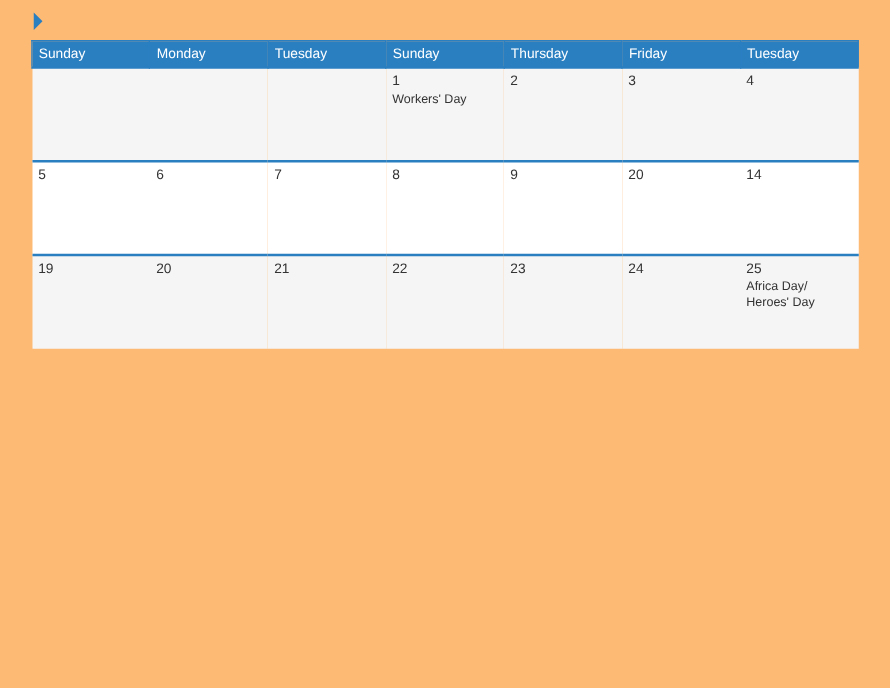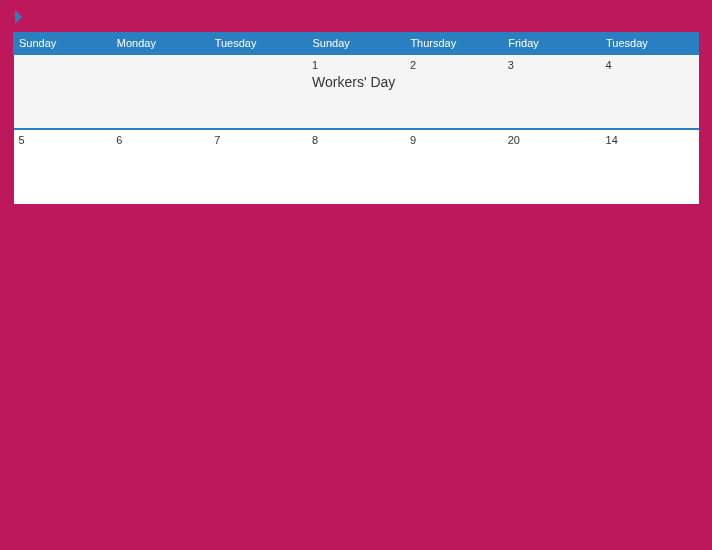--- a/index.html
+++ b/index.html
@@ -7,22 +7,22 @@
       width: 712px;
       height: 550px;
       font-family: Arial, sans-serif;
       background: #fff;
       overflow: hidden;
     }
 
     .page {
       width: 712px;
       height: 550px;
-      background: #be185d;
-      padding: 10px 13px;
+      background: #fdba74;
+      padding: 10px 25px;
     }
 
     
     .header {
       display: flex;
       align-items: center;
       justify-content: space-between;
       margin-bottom: 8px;
     }
 
@@ -114,21 +114,21 @@
     }
 
     .day-number {
       font-size: 11px;
       color: #333;
       display: block;
       margin-bottom: 2px;
     }
 
     .event-text {
-      font-size: 14px;
+      font-size: 10px;
       color: #333;
       line-height: 1.3;
       margin-top: 36px;
     }
   </style>
 </head>
 <body>
 
 <div class="page">
 
@@ -192,16 +192,37 @@
           <td>
             <span class="day-number">9</span>
           </td>
           <td>
             <span class="day-number">20</span>
           </td>
           <td>
             <span class="day-number">14</span>
           </td>
         </tr>
+        <tr>
+          <td>
+            <span class="day-number">19</span>
+          </td>
+          <td>
+            <span class="day-number">20</span>
+          </td>
+          <td>
+            <span class="day-number">21</span>
+          </td>
+          <td>
+            <span class="day-number">22</span>
+          </td>
+          <td>
+            <span class="day-number">23</span>
+          </td>
+          <td>
+            <span class="day-number">24</span>
+          </td>
+          <td><span class="day-number">25</span><span class="event-text">Africa Day/ Heroes' Day</span></td>
+        </tr>
       </tbody>
   </table>
 
 </div>
 
 </body></html>

